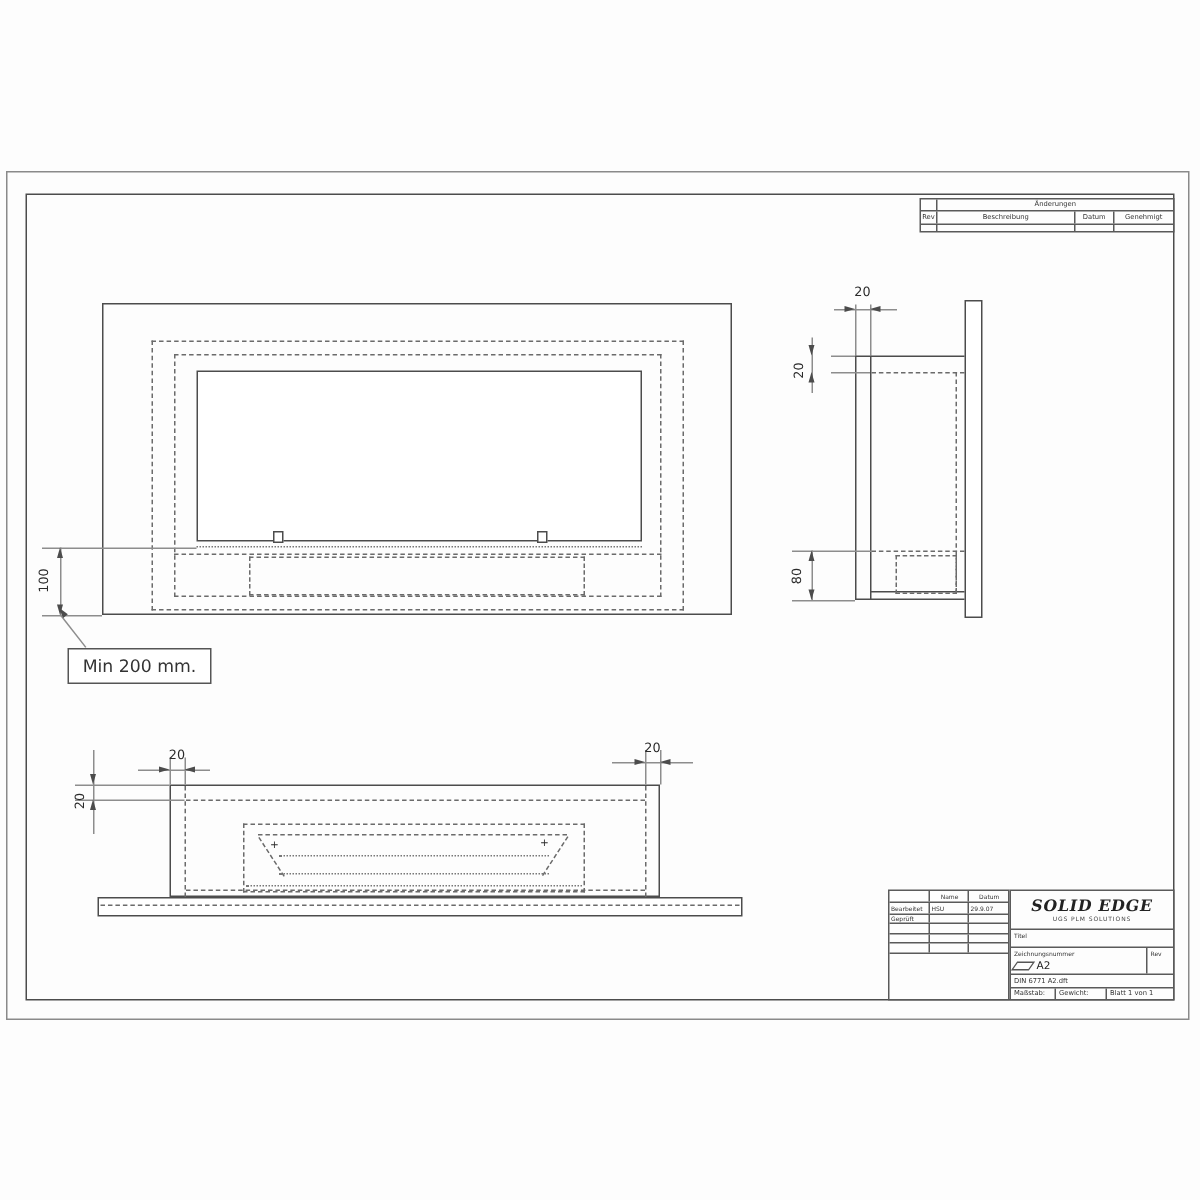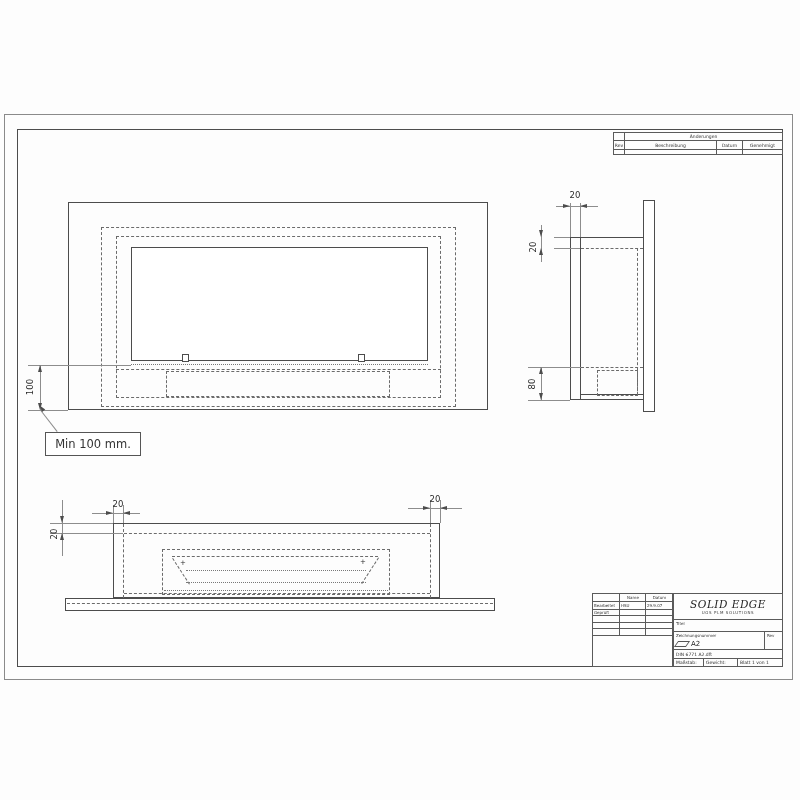--- a/index.html
+++ b/index.html
@@ -39,21 +39,21 @@
   .tb-left{position:absolute;left:592px;top:593px;width:81px;height:74px;border:1px solid #5a5a5a;
            box-sizing:border-box;display:flex;flex-direction:column;}
   .trow{display:flex;border-bottom:1px solid #5a5a5a;box-sizing:border-box;}
   .tcell{border-right:1px solid #5a5a5a;box-sizing:border-box;font-size:4px;color:#333;
          padding-left:1px;display:flex;align-items:center;overflow:hidden;white-space:nowrap;}
   .tcell:last-child{border-right:none;}
   .tb-right{position:absolute;left:673px;top:593px;width:110px;height:74px;border:1px solid #5a5a5a;
             box-sizing:border-box;display:flex;flex-direction:column;}
   .logo{height:26px;border-bottom:1px solid #5a5a5a;box-sizing:border-box;display:flex;
         flex-direction:column;align-items:center;justify-content:center;}
-  .logo-main{font-family:"DejaVu Serif",serif;font-style:italic;font-weight:normal;
+  .logo-main{font-family:"DejaVu Serif",serif;font-style:italic;font-weight:bold;
              font-size:10.5px;line-height:11px;color:#222;letter-spacing:0.5px;}
   .logo-sub{font-size:4px;color:#444;letter-spacing:0.6px;}
   .titelcell{height:12px;border-bottom:1px solid #5a5a5a;box-sizing:border-box;}
   .numcell{height:18px;border-bottom:1px solid #5a5a5a;box-sizing:border-box;position:relative;}
   .tiny{font-size:4px;color:#333;display:block;padding:1px 0 0 2px;white-space:nowrap;}
   .a2row{position:absolute;left:2px;bottom:1px;display:flex;align-items:center;}
   .a2{font-size:7px;color:#222;margin-right:3px;}
   .proj{display:inline-block;width:10px;height:4px;border:1px solid #555;transform:skewX(-35deg);}
   .revsub{position:absolute;right:0;top:0;width:18px;height:100%;border-left:1px solid #5a5a5a;box-sizing:border-box;}
   .filecell{height:9px;border-bottom:1px solid #5a5a5a;box-sizing:border-box;font-size:4.5px;color:#333;
@@ -85,21 +85,21 @@
 
   <div>
     <div class="xh" style="left:28px;top:365px;width:103px;"></div>
     <div class="xh" style="left:28px;top:410px;width:40px;"></div>
     <div class="xv" style="left:40px;top:365px;height:45px;"></div>
     <div class="au" style="left:37.5px;top:365px;"></div>
     <div class="ad" style="left:37.5px;top:403px;"></div>
     <div class="dim rot" style="left:18px;top:382px;width:24px;">100</div>
     <div class="xh" style="left:41px;top:410px;width:27px;transform:rotate(52deg);transform-origin:0 0;"></div>
     <div class="al" style="left:38px;top:406px;transform:rotate(52deg);"></div>
-    <div class="note">Min 100 mm.</div>
+    <div class="note">Min 200 mm.</div>
   </div>
 
   <div>
     <div class="rs" style="left:643px;top:200px;width:12px;height:212px;background:#fff;"></div>
     <div class="sh" style="left:570px;top:237px;width:73px;"></div>
     <div class="sv" style="left:570px;top:237px;height:163px;"></div>
     <div class="sv" style="left:580px;top:237px;height:163px;"></div>
     <div class="sh" style="left:570px;top:399px;width:73px;"></div>
     <div class="sh" style="left:580px;top:394px;width:63px;"></div>
     <div class="dh" style="left:581px;top:248px;width:62px;"></div>

